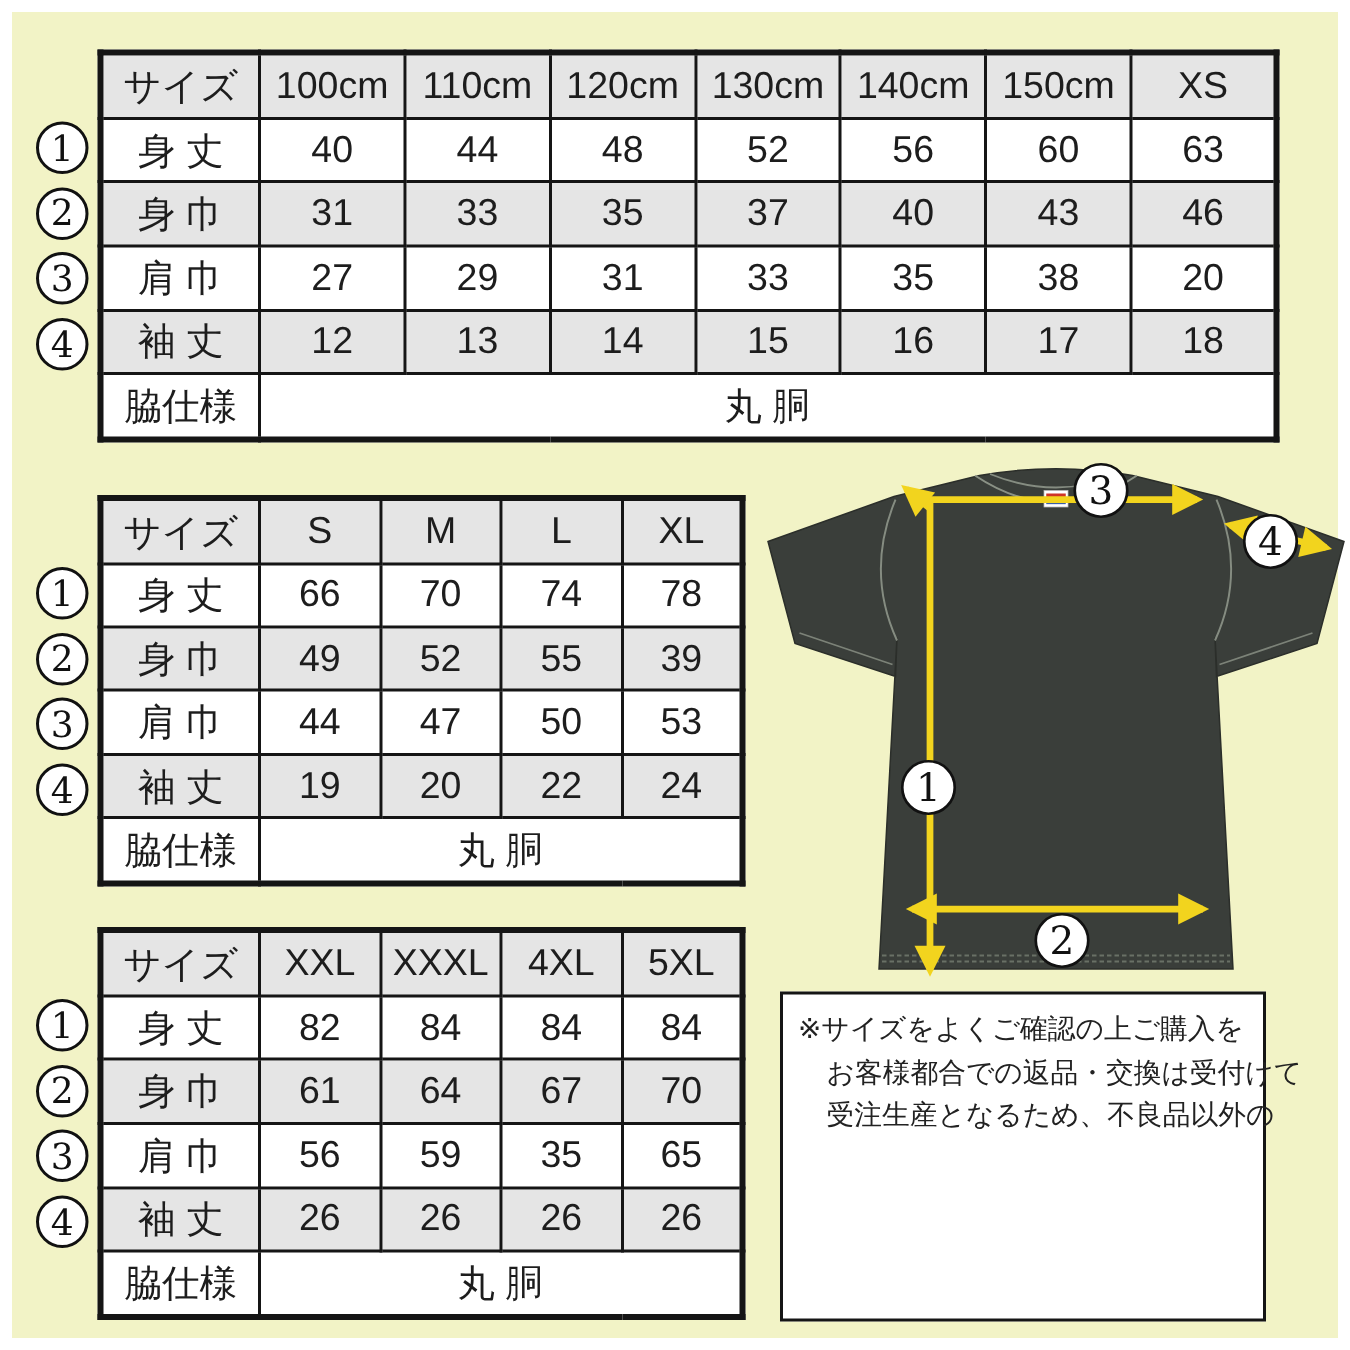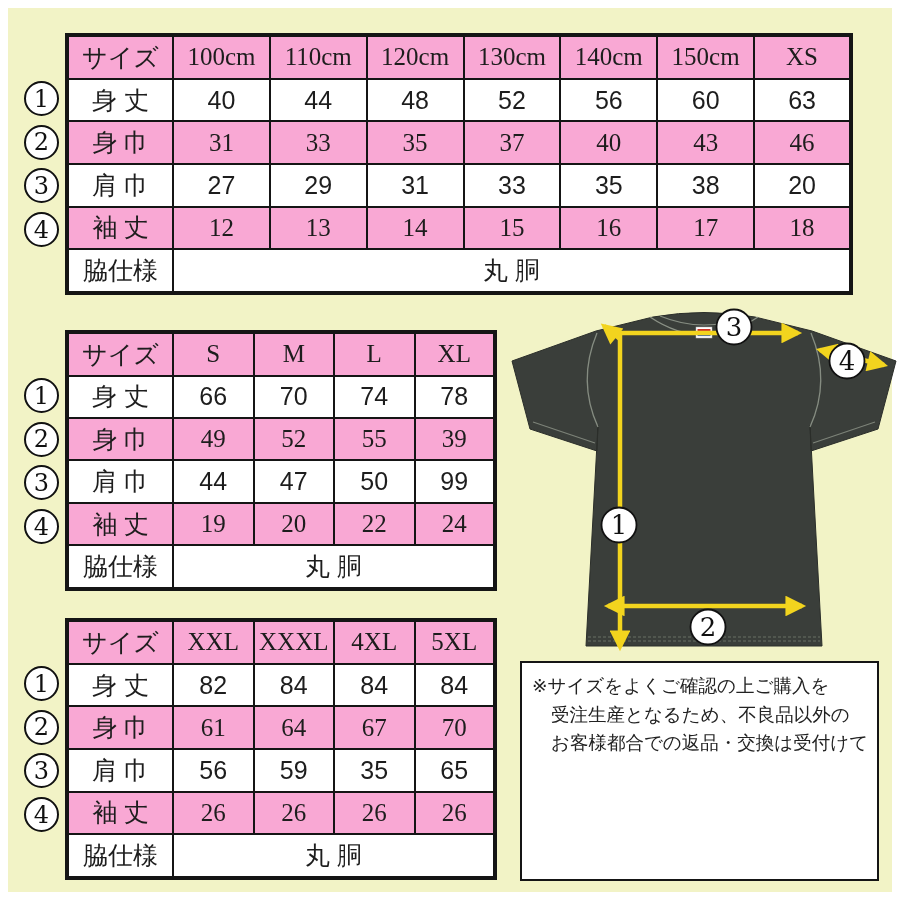--- a/index.html
+++ b/index.html
@@ -11,41 +11,41 @@
 
   
   table.size-table{
     position:absolute;border-collapse:collapse;table-layout:fixed;
     background:#ffffff;border:4px solid #151515;
   }
   table.size-table td{
     border:2.5px solid #151515;text-align:center;vertical-align:middle;
     font-size:25px;color:#1d1d1d;padding:0;overflow:hidden;white-space:nowrap;
   }
-  table.size-table td.g{background:#f9a8d4;font-family:Liberation Serif, serif;}
+  table.size-table td.g{background:#e5e5e5;}
   #t0{left:65px;top:33px;width:788px;height:262px;}
   #t1{left:65px;top:330px;width:432px;height:261px;}
   #t2{left:65px;top:618px;width:432px;height:262px;}
 
   
   .marker-col{position:absolute;left:24px;width:35px;display:flex;flex-direction:column;gap:8.7px;}
   #m0{top:81px;}  #m1{top:378px;}  #m2{top:666px;}
   .circ{
     width:35px;height:35px;border:2px solid #111;border-radius:50%;
     background:#fff;display:flex;align-items:center;justify-content:center;
     font-family:"DejaVu Serif","Liberation Serif",serif;font-size:24px;color:#111;line-height:1;
     box-sizing:border-box;
   }
 
   
   #shirt-wrap{position:absolute;left:500px;top:303px;width:400px;height:356px;}
 
   
   #note{
-    position:absolute;left:520px;top:661px;width:359px;height:220px;
+    position:absolute;left:520px;top:661px;width:324px;height:220px;
     background:#ffffff;border:2.5px solid #151515;box-sizing:border-box;
     padding:9px 6px 6px 10px;font-size:18.5px;line-height:28.5px;color:#222;
   }
   .note-line{padding-left:19px;white-space:nowrap;}
   .note-line.first{padding-left:0;}
 </style>
 </head>
 <body>
 
 <div id="canvas">
@@ -130,21 +130,21 @@
           <td class="g">49</td>
           <td class="g">52</td>
           <td class="g">55</td>
           <td class="g">39</td>
         </tr>
         <tr>
           <td>肩 巾</td>
           <td>44</td>
           <td>47</td>
           <td>50</td>
-          <td>99</td>
+          <td>53</td>
         </tr>
         <tr>
           <td class="g">袖 丈</td>
           <td class="g">19</td>
           <td class="g">20</td>
           <td class="g">22</td>
           <td class="g">24</td>
         </tr>
         <tr>
           <td>脇仕様</td>
@@ -265,16 +265,16 @@
         <g>
           <circle cx="208" cy="324" r="17.5" fill="#fff" stroke="#111" stroke-width="1.8"></circle>
           <text x="208" y="333">2</text>
         </g>
       </g>
     </svg>
   </div>
 
   <div id="note">
     <div class="note-line first">※サイズをよくご確認の上ご購入を</div>
+    <div class="note-line">お客様都合での返品・交換は受付けて</div>
     <div class="note-line">受注生産となるため、不良品以外の</div>
-    <div class="note-line">お客様都合での返品・交換は受付けて</div>
   </div>
 </div>
 
 </body></html>

